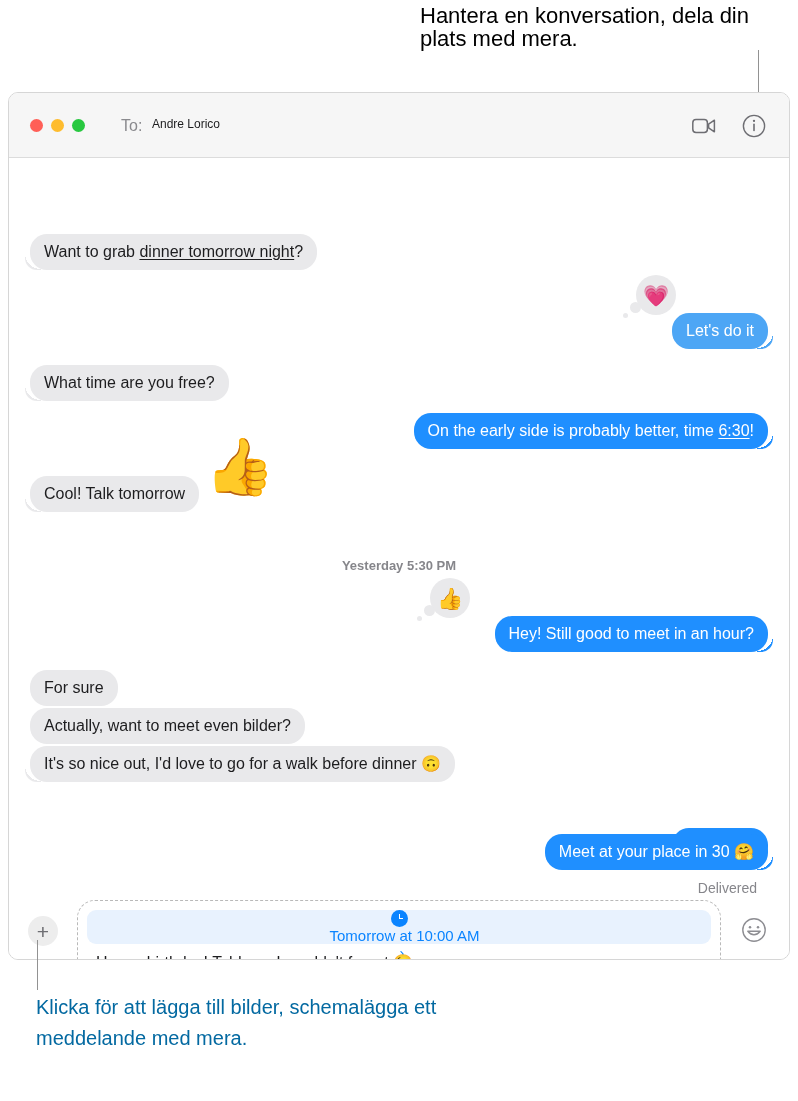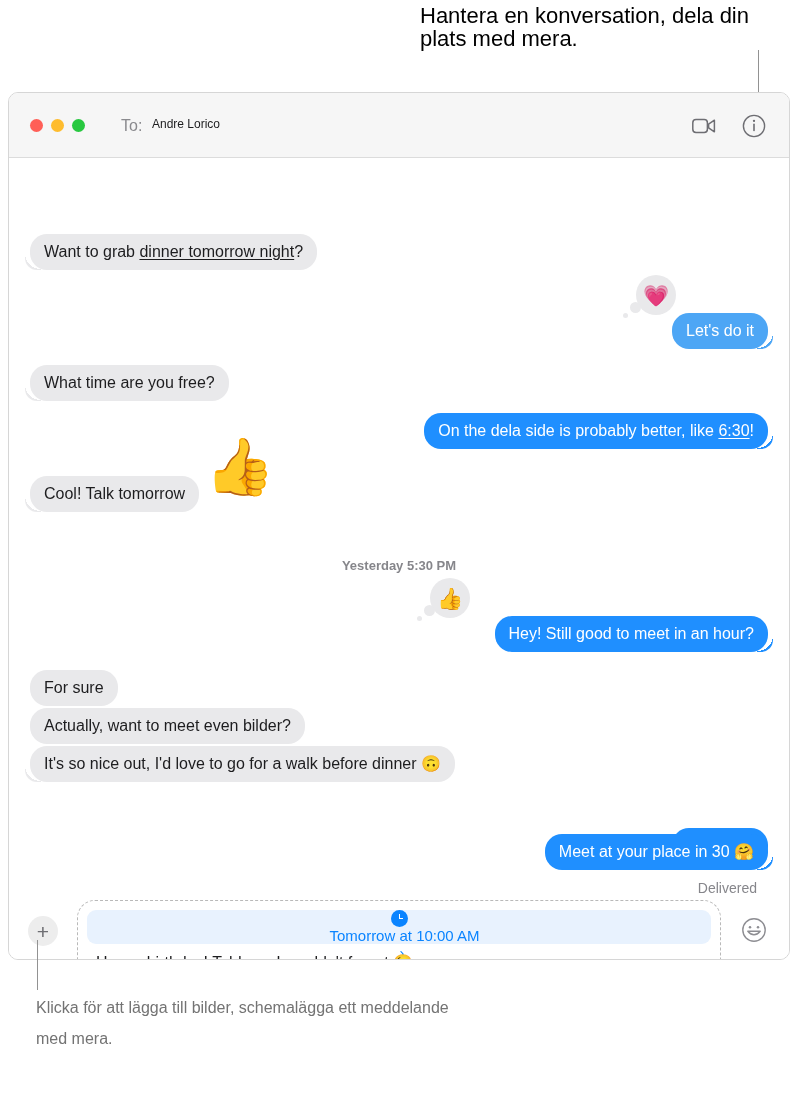--- a/index.html
+++ b/index.html
@@ -33,23 +33,23 @@
     width: 1px;
     height: 62px;
     background: #929292;
   }
 
   .callout-bottom {
     position: absolute;
     left: 36px;
     top: 992px;
     width: 420px;
-    font-size: 16px;
+    font-size: 20px;
     line-height: 31px;
-    color: #737373;
+    color: #0369a1;
   }
   .callout-bottom-line {
     position: absolute;
     left: 37px;
     top: 940px;
     width: 1px;
     height: 50px;
     background: #929292;
   }
 
@@ -395,21 +395,21 @@
       <div class="bubble sent-light tail-right">Let's do it</div>
       <div class="tapback" style="position:absolute; right:92px; top:-38px;">💗</div>
     </div>
 
     <div class="row left" style="top:207px;">
       <div class="bubble recv tail-left">What time are you free?</div>
     </div>
 
     <div class="row right" style="top:255px;">
       <div class="bubble sent tail-right">
-        <span>On the dela side is probably better, like </span><span class="u">6:30</span><span>!</span>
+        <span>On the early side is probably better, time </span><span class="u">6:30</span><span>!</span>
       </div>
     </div>
 
     <div class="row left" style="top:318px;align-items:flex-end;">
       <div class="bubble recv tail-left">Cool! Talk tomorrow</div>
     </div>
     <div class="memoji" style="left:196px; top:281px;">👍</div>
 
     <div class="timestamp" style="top:400px;">Yesterday 5:30 PM</div>
 

